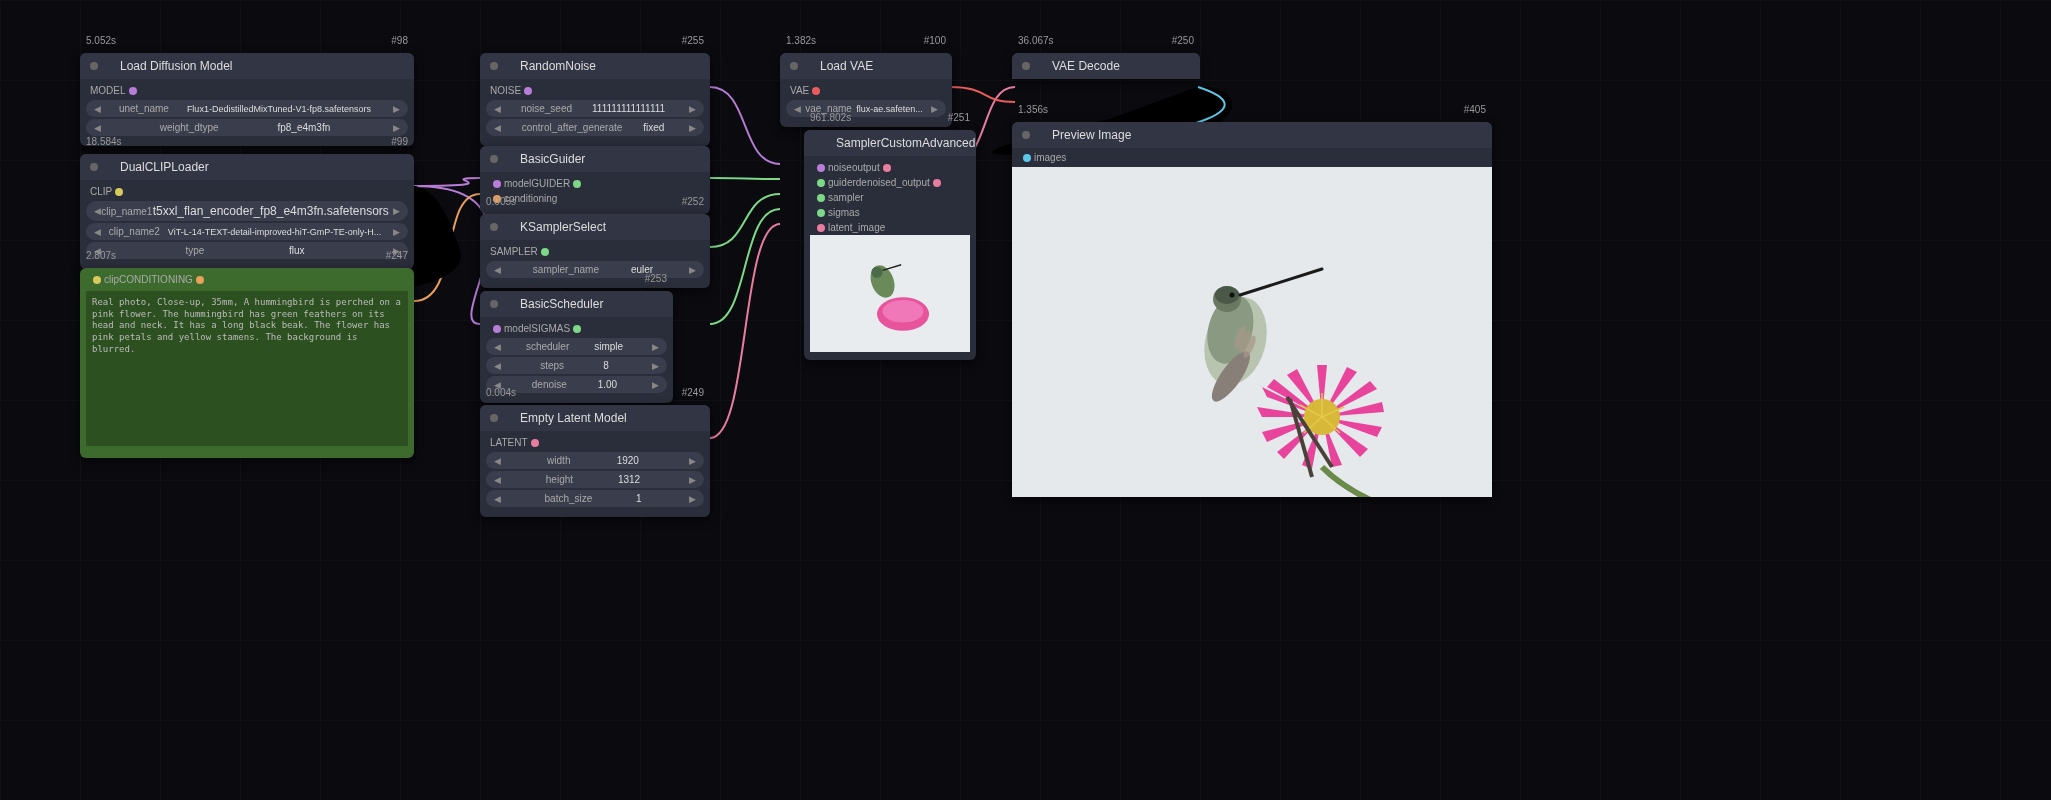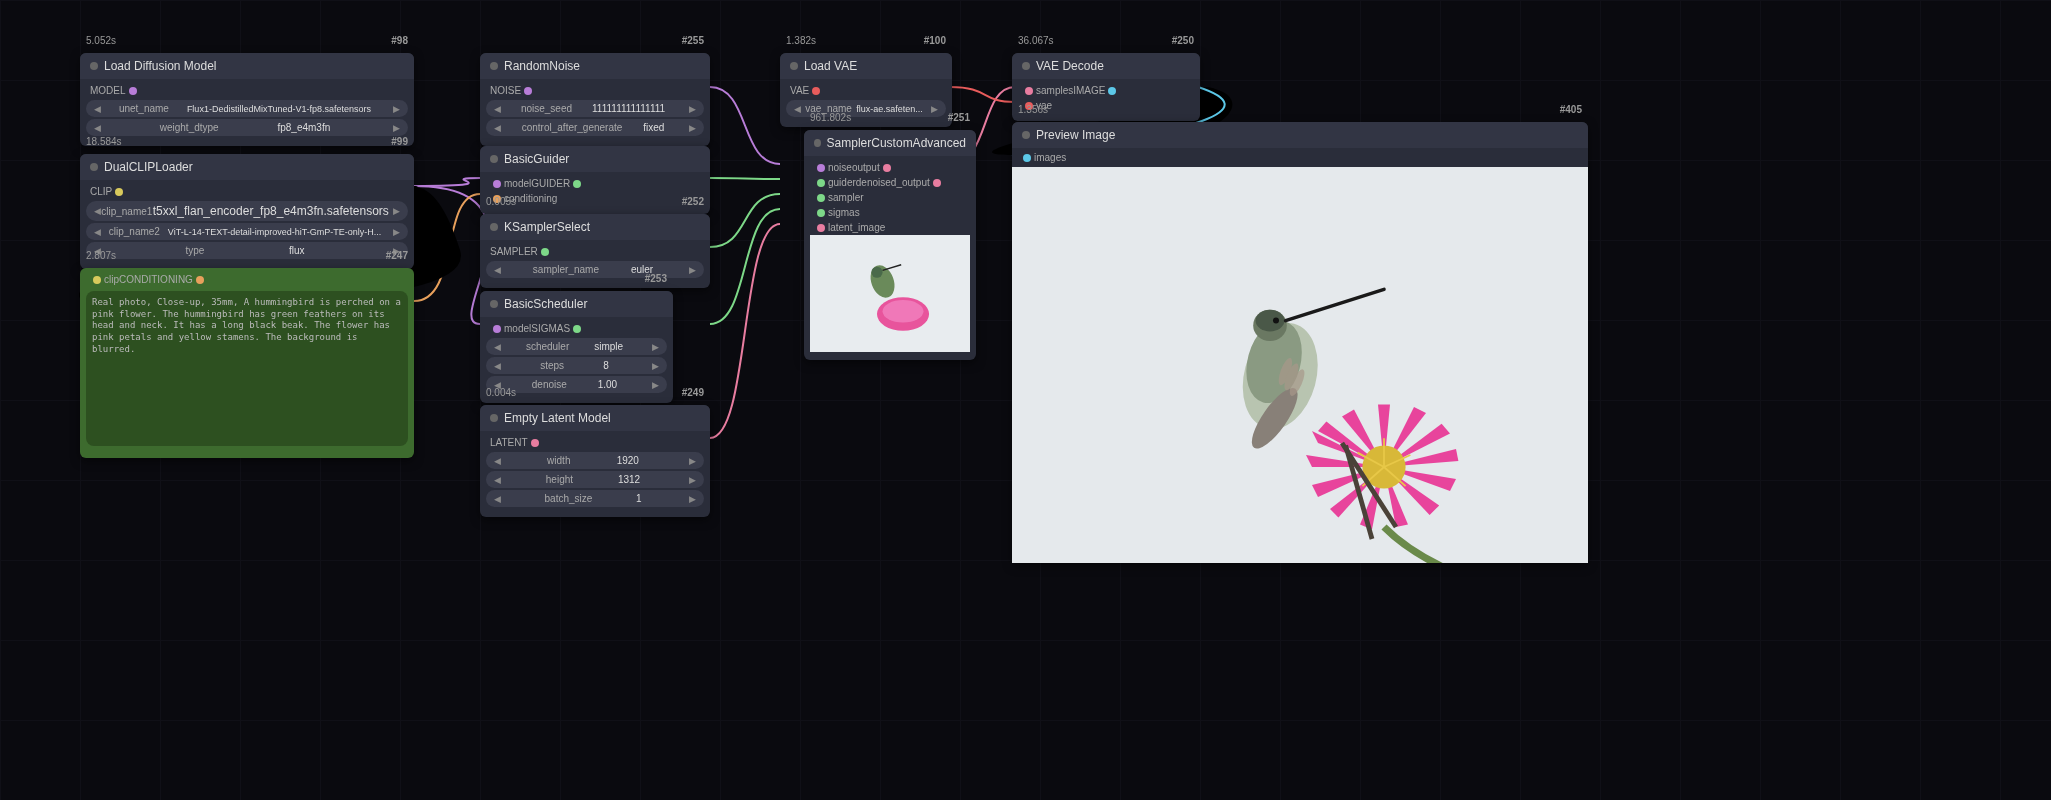--- a/index.html
+++ b/index.html
@@ -2,35 +2,35 @@
 <html><head>
 <meta charset="utf-8">
 <style>
 *{box-sizing:border-box;margin:0;padding:0}
 body{background:#0a0a0f;font-family:Arial,sans-serif;font-size:11px;color:#ccc;width:2051px;height:800px;overflow:hidden;position:relative}
 .grid{position:absolute;inset:0;background-image:linear-gradient(#1a1a25 1px,transparent 1px),linear-gradient(90deg,#1a1a25 1px,transparent 1px);background-size:80px 80px;opacity:.4}
 .canvas{position:absolute;inset:0}
 svg.wires{position:absolute;inset:0;width:100%;height:100%;pointer-events:none}
 .node{position:absolute;background:#2a2d3a;border-radius:6px;box-shadow:0 3px 10px rgba(0,0,0,.5);overflow:visible}
 .node.green{background:#3d6b2e}
-.node-badge{position:absolute;top:-18px;right:6px;color:#999;font-size:10px;font-weight:bold}
+.node-badge{position:absolute;top:-18px;right:6px;color:#999;font-size:10px;font-weight:normal}
 .node-time{position:absolute;top:-18px;left:6px;color:#999;font-size:10px}
-.node-title{background:#323544;padding:6px 10px;border-radius:6px 6px 0 0;font-size:12px;color:#ddd;display:flex;align-items:center;gap:6px}
+.node-title{background:#323544;padding:6px 10px;border-radius:6px 6px 0 0;font-size:12px;color:#ddd;display:flex;align-items:center;gap:22px}
 .node.green .node-title{background:#4a7a38}
 .title-dot{width:8px;height:8px;border-radius:50%;background:#666}
 .node-body{padding:4px 6px 8px 6px}
 .slot-row{display:flex;justify-content:flex-start;align-items:center;padding:2px 4px;font-size:10px;color:#aaa;position:relative}
 .slot-dot{width:8px;height:8px;border-radius:50%;display:inline-block;margin:0 3px}
 .slot-left{display:flex;align-items:center}
 .slot-right{display:flex;align-items:center}
 .widget{background:#3a3d4c;border-radius:10px;padding:3px 8px;margin:2px 0;display:flex;align-items:center;justify-content:space-between;font-size:10px;color:#ccc}
 .widget .arr{color:#888;font-size:9px}
 .widget .lbl{color:#aaa;margin-left:0}
 .widget .val{color:#ddd;margin-right:4px}
-.textarea{background:#222530;border-radius:8px;padding:6px;margin:4px 0;font-family:monospace;font-size:9px;color:#bbb;line-height:1.3;height:155px;overflow:hidden}
+.textarea{background:#222530;border-radius:0;padding:6px;margin:4px 0;font-family:monospace;font-size:9px;color:#bbb;line-height:1.3;height:155px;overflow:hidden}
 .node.green .textarea{background:#2d5020}
 .preview-img{width:100%;height:auto;display:block;background:#dde3e8}
 .c-purple{background:#b87dd8}
 .c-orange{background:#e8a05c}
 .c-yellow{background:#d8c95c}
 .c-pink{background:#e87da0}
 .c-green{background:#7dd888}
 .c-red{background:#e85c5c}
 .c-cyan{background:#5cc8e8}
 </style>
@@ -381,41 +381,23 @@
 </div>
 </div>
 
 <div class="node" style="left:1012px;top:53px;width:188px">
 <div class="node-time">36.067s</div>
 <div class="node-badge">#250</div>
 <div class="node-title">
         <span class="title-dot"></span>
         <span>VAE Decode</span>
       </div>
-<div class="node-body">
-<div class="slot-row">
-          <span class="slot-left">
-            <span class="slot-dot c-pink"></span>
-            <span>samples</span>
-          </span>
-          <span class="slot-right">
-            <span>IMAGE</span>
-            <span class="slot-dot c-cyan"></span>
-          </span>
-        </div>
-<div class="slot-row">
-          <span class="slot-left">
-            <span class="slot-dot c-red"></span>
-            <span>vae</span>
-          </span>
-        </div>
-</div>
-</div>
-
-<div class="node" style="left:1012px;top:122px;width:576px">
+</div>
+
+<div class="node" style="left:1012px;top:122px;width:480px">
 <div class="node-time">1.356s</div>
 <div class="node-badge">#405</div>
 <div class="node-title">
         <span class="title-dot"></span>
         <span>Preview Image</span>
       </div>
 <div class="node-body" style="padding:0">
 <div class="slot-row" style="padding:4px 8px">
           <span class="slot-left">
             <span class="slot-dot c-cyan"></span>

